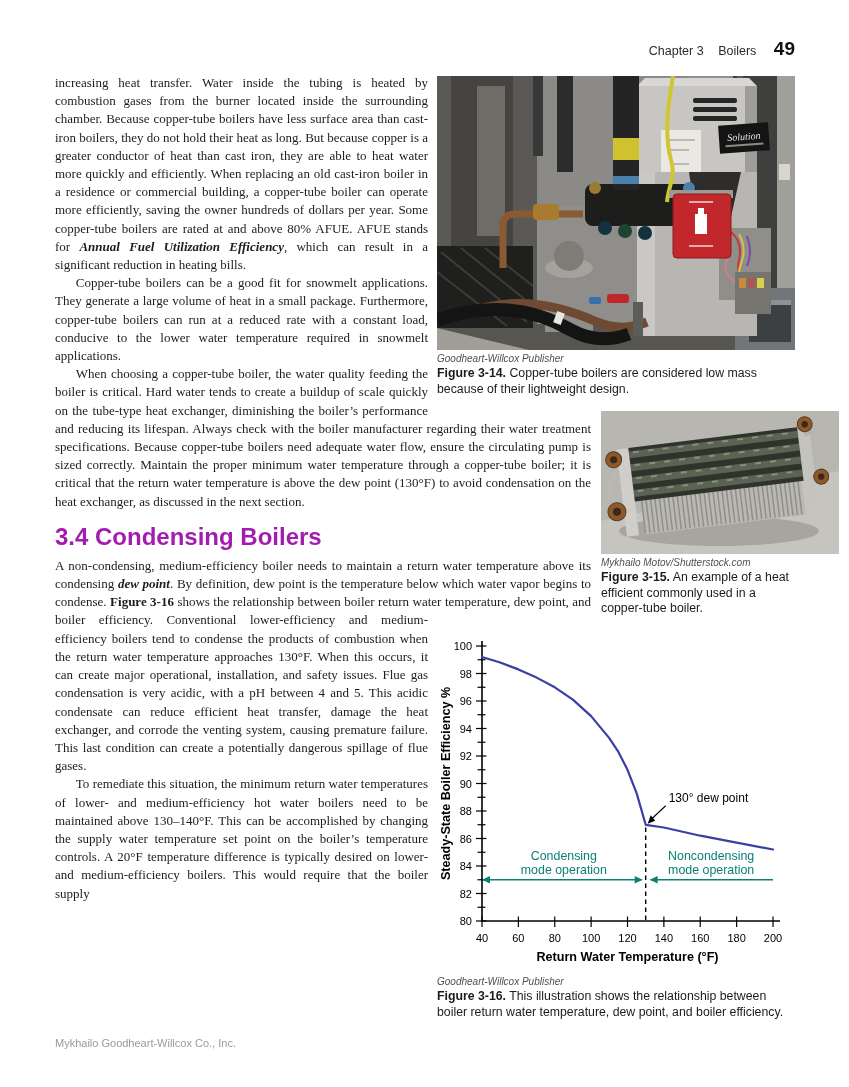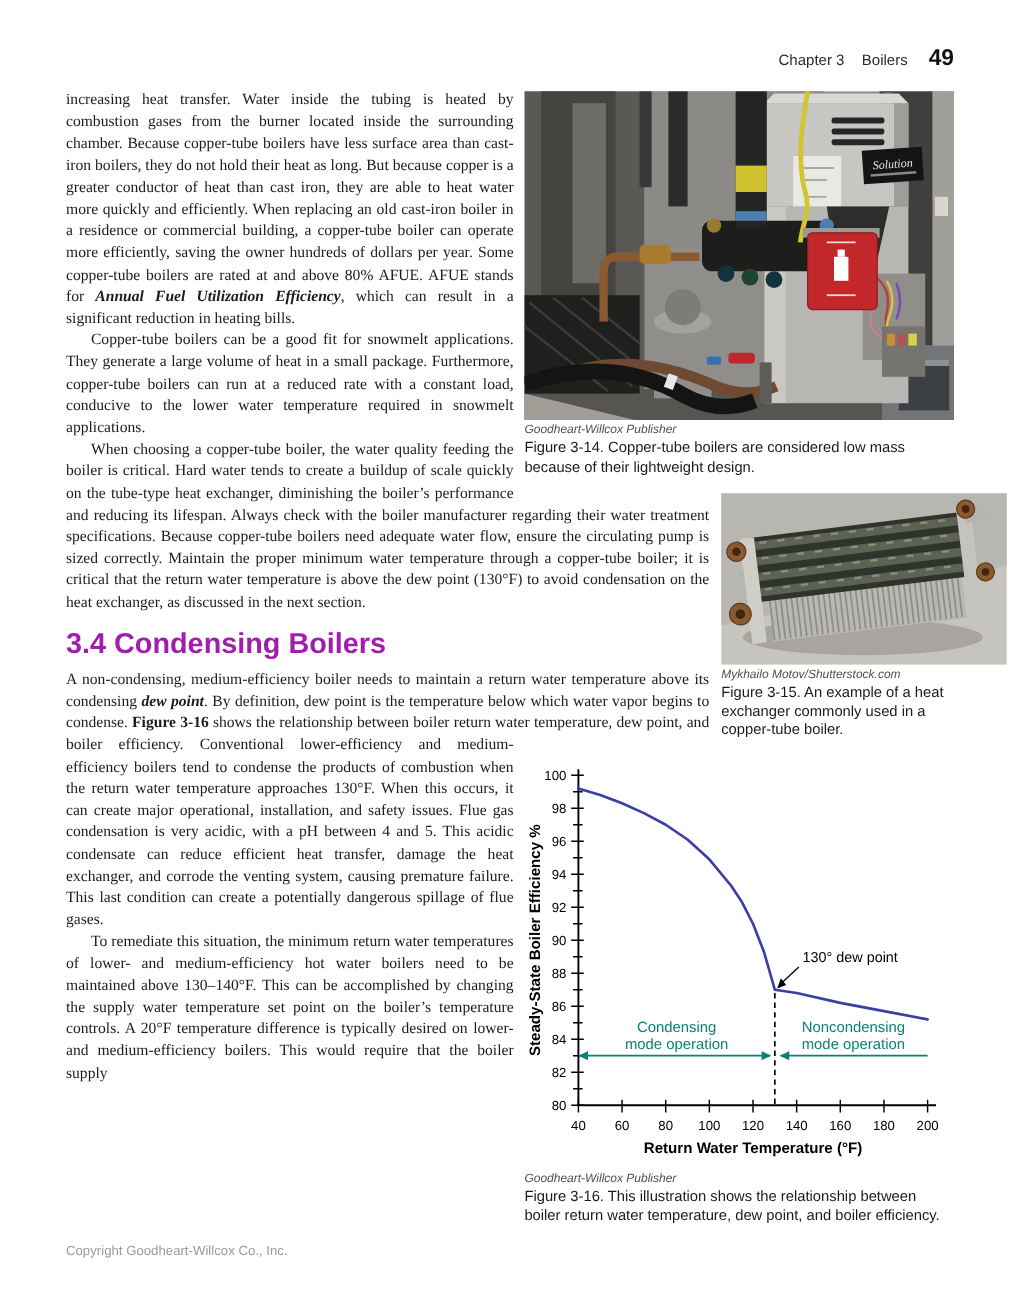--- a/index.html
+++ b/index.html
@@ -16,21 +16,21 @@
   .b{font-weight:bold;}
   h2.section{font-family:"Liberation Sans", sans-serif;font-weight:bold;font-size:24px;
              color:#a21caf;margin:12px 0 7px 0;line-height:27px;}
   .fig{float:right;clear:right;font-family:"Liberation Sans", sans-serif;}
   .fig-314{width:358px;margin:2px 0 10px 9px;}
   .fig-315{width:194px;margin:4px 0 12px 10px;}
   .fig-316{width:358px;margin:2px 0 0 9px;}
   .photo{display:block;}
   .credit{font-style:italic;font-size:10px;color:#4f4f4f;text-align:left;margin:3px 0 2px 0;}
   .caption{font-size:12.3px;line-height:15.6px;color:#1b1b1b;text-align:left;}
-  .caption .cap-label{font-weight:normal;}
+  .caption .cap-label{font-weight:bold;}
   .footer{position:absolute;left:55px;top:1037px;font-family:"Liberation Sans", sans-serif;
           font-size:11px;color:#9a9a9a;}
   .chart-svg text{font-family:"Liberation Sans", sans-serif;}
   .chart-svg .tick{font-size:11px;fill:#000;}
   .chart-svg .axis-label{font-size:12.6px;font-weight:bold;fill:#000;}
   .chart-svg .anno{font-size:12px;fill:#000;}
   .chart-svg .region-label{font-size:12.4px;}
 </style>
 </head>
 <body>
@@ -190,21 +190,21 @@
             <circle cx="13" cy="88" r="9" fill="#8a5a2e" stroke="#5c3a1c"></circle>
               <circle cx="13" cy="88" r="4" fill="#3f2713"></circle>
             <circle cx="210" cy="24" r="7.5" fill="#8a5a2e" stroke="#5c3a1c"></circle>
               <circle cx="210" cy="24" r="3.2" fill="#3f2713"></circle>
             <circle cx="220" cy="78" r="7.5" fill="#8a5a2e" stroke="#5c3a1c"></circle>
               <circle cx="220" cy="78" r="3.2" fill="#3f2713"></circle>
           </g>
         </g>
       </svg>
       <div class="credit">Mykhailo Motov/Shutterstock.com</div>
-      <div class="caption"><span class="cap-label">Figure 3-15.</span> <span>An example of a heat exchanger commonly used in a copper-tube boiler.</span></div>
+      <div class="caption"><span class="cap-label">Figure 3-15.</span> <span>An example of a heat efficient commonly used in a copper-tube boiler.</span></div>
     </div>
 
     <div class="fig fig-316">
       <svg id="chart-svg" class="chart-svg" width="358" height="338" viewBox="0 0 358 338">
           <line x1="45" y1="10" x2="45" y2="290" stroke="#000" stroke-width="1.6"></line>
           <line x1="44" y1="290" x2="343" y2="290" stroke="#000" stroke-width="1.6"></line>
           <line x1="39" y1="290" x2="49.5" y2="290" stroke="#000" stroke-width="1.2"></line>
           <text x="35" y="294" text-anchor="end" class="tick">80</text>
           <line x1="40.5" y1="276.25" x2="48.5" y2="276.25" stroke="#000" stroke-width="1.2"></line>
           <line x1="39" y1="262.5" x2="49.5" y2="262.5" stroke="#000" stroke-width="1.2"></line>
@@ -279,15 +279,15 @@
     <p class="indent">Copper-tube boilers can be a good fit for snowmelt applications. They generate a large volume of heat in a small package. Furthermore, copper-tube boilers can run at a reduced rate with a constant load, conducive to the lower water temperature required in snowmelt applications.</p>
     <p class="indent">When choosing a copper-tube boiler, the water quality feeding the boiler is critical. Hard water tends to create a buildup of scale quickly on the tube-type heat exchanger, diminishing the boiler’s performance and reducing its lifespan. Always check with the boiler manufacturer regarding their water treatment specifications. Because copper-tube boilers need adequate water flow, ensure the circulating pump is sized correctly. Maintain the proper minimum water temperature through a copper-tube boiler; it is critical that the return water temperature is above the dew point (130°F) to avoid condensation on the heat exchanger, as discussed in the next section.</p>
 
     <h2 class="section">3.4 Condensing Boilers</h2>
 
     <p><span>A non-condensing, medium-efficiency boiler needs to maintain a return water temperature above its condensing </span><span class="bi">dew point</span><span>. By definition, dew point is the temperature below which water vapor begins to condense. </span><span class="b">Figure 3-16</span><span> shows the relationship between boiler return water temperature, dew point, and boiler efficiency. Conventional lower-efficiency and medium-efficiency boilers tend to condense the products of combustion when the return water temperature approaches 130°F. When this occurs, it can create major operational, installation, and safety issues. Flue gas condensation is very acidic, with a pH between 4 and 5. This acidic condensate can reduce efficient heat transfer, damage the heat exchanger, and corrode the venting system, causing premature failure. This last condition can create a potentially dangerous spillage of flue gases.</span></p>
     <p class="indent">To remediate this situation, the minimum return water temperatures of lower- and medium-efficiency hot water boilers need to be maintained above 130–140°F. This can be accomplished by changing the supply water temperature set point on the boiler’s temperature controls. A 20°F temperature difference is typically desired on lower- and medium-efficiency boilers. This would require that the boiler supply</p>
 
   </div>
 
-  <div class="footer">Copyright Goodheart-Willcox Co., Inc.</div>
+  <div class="footer">Mykhailo Goodheart-Willcox Co., Inc.</div>
 
 </div>
 
 </body></html>

